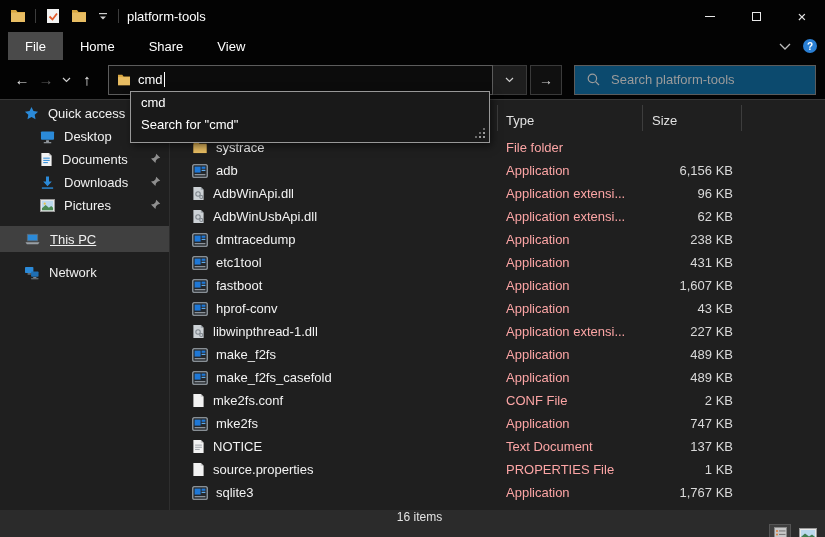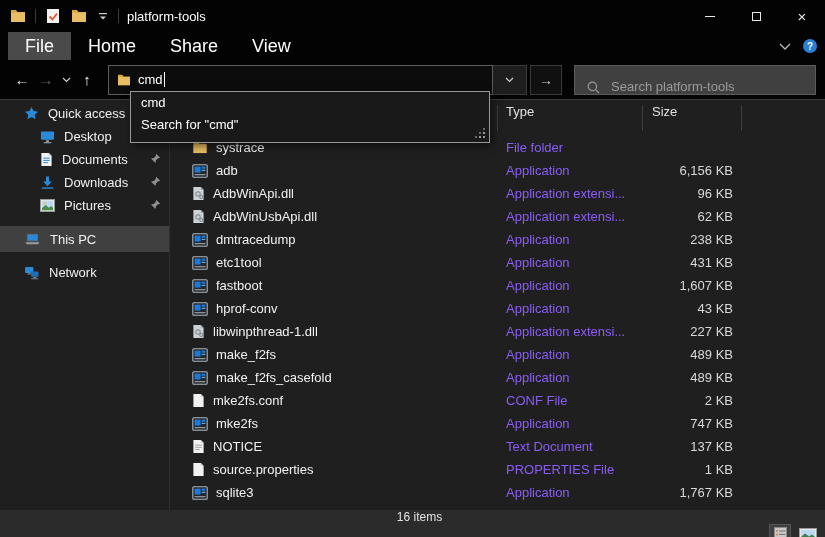--- a/index.html
+++ b/index.html
@@ -15,61 +15,61 @@
   .qat-caret { display:flex; flex-direction:column; align-items:center; width:14px; }
   .win-title { margin-left:8px; color:#ffffff; font-size:13px; }
   .win-controls { margin-left:auto; display:flex; height:32px; }
   .win-btn { width:46px; height:32px; display:flex; align-items:center; justify-content:center; color:#e8e8e8; }
   .min-glyph { width:10px; height:1px; background:#e8e8e8; display:inline-block; }
   .max-glyph { width:9px; height:9px; border:1px solid #e8e8e8; display:inline-block; }
   .close-glyph { font-size:15px; line-height:1; }
 
   
   .menubar { height:28px; display:flex; align-items:stretch; background:#030303; position:relative; }
-  .tab { display:flex; align-items:center; justify-content:center; padding:0 17px; color:#ffffff; font-size:18px; }
+  .tab { display:flex; align-items:center; justify-content:center; padding:0 17px; color:#ffffff; font-size:13px; }
   .tab.active { background:#4a4a4a; margin-left:8px; }
   .menubar-right { margin-left:auto; display:flex; align-items:center; gap:12px; padding-right:8px; }
   .help-circle { width:14px; height:14px; border-radius:50%; background:#2a7fd4; color:#fff;
                  font-size:10px; font-weight:bold; display:flex; align-items:center; justify-content:center; }
 
   
   .navbar { height:40px; display:flex; align-items:center; background:#030303; border-bottom:1px solid #383838; padding-left:10px; }
   .nav-btn { width:24px; height:26px; display:flex; align-items:center; justify-content:center;
              font-size:15px; color:#e8e8e8; }
   .nav-btn.dim { color:#5f5f5f; }
   .nav-btn.small { width:17px; }
   .addr-box { margin-left:9px; display:flex; align-items:center; width:385px; height:30px;
               background:#0c0c0c; border:1px solid #5c5c5c; padding-left:8px; }
   .addr-text { margin-left:7px; color:#ffffff; }
   .caret-bar { display:inline-block; width:1px; height:15px; background:#ffffff; margin-left:1px; vertical-align:middle; }
   .addr-chevron-btn { width:34px; height:30px; background:#1e1e1e; border:1px solid #3a3a3a; border-left:none;
                       display:flex; align-items:center; justify-content:center; }
   .go-btn { margin-left:3px; width:32px; height:30px; border:1px solid #3a3a3a; background:#101010;
             display:flex; align-items:center; justify-content:center; color:#d0d0d0; font-size:14px; }
-  .search-box { margin-left:12px; display:flex; align-items:flex-end; width:242px; height:30px;
-                background:#404040; border:1px solid #5c5c5c; padding-left:12px; gap:11px; }
+  .search-box { margin-left:12px; display:flex; align-items:center; width:242px; height:30px;
+                background:#0c4a6e; border:1px solid #5c5c5c; padding-left:12px; gap:11px; }
   .search-placeholder { color:#9b9b9b; font-size:13px; }
 
   
   .main { display:flex; height:410px; background:#1f1f1f; }
   .sidebar { width:170px; border-right:1px solid #2e2e2e; padding-top:2px; background:#1f1f1f; }
   .side-item { height:23px; display:flex; align-items:center; gap:9px; padding-left:24px; color:#f0f0f0; position:relative; }
   .side-item.child { padding-left:40px; }
-  .side-item.selected { background:#404040; height:26px; }
+  .side-item.selected { background:#404040; height:26px;text-decoration:underline; }
   .side-item .pin { position:absolute; right:8px; top:5px; }
   .side-gap { height:9px; }
 
   .content { flex:1; position:relative; background:#1f1f1f; }
   .col-headers { height:36px; position:relative; color:#e2e2e2; }
   .col-sep { position:absolute; top:5px; width:1px; height:26px; background:#3d3d3d; }
-  .col-label { position:absolute; top:4px; font-size:13px;text-align:center; }
+  .col-label { position:absolute; top:13px; font-size:13px;text-align:center; }
   .rows { }
   .frow { height:23px; display:grid; grid-template-columns:327px 145px 99px 1fr; align-items:center; }
   .fname { display:flex; align-items:center; gap:8px; padding-left:22px; overflow:hidden; white-space:nowrap; color:#f2f2f2; }
-  .ftype { padding-left:9px; color:#8b5cf6; white-space:nowrap; overflow:hidden; }
+  .ftype { padding-left:9px; color:#fca5a5; white-space:nowrap; overflow:hidden; }
   .fsize { text-align:right; padding-right:8px; color:#d9d9d9; white-space:nowrap; }
 
   
   .statusbar { height:27px; background:#2b2b2b; display:flex; align-items:center; padding-left:14px;flex-direction:column; }
   .status-sep { width:1px; height:14px; background:#5a5a5a; margin-left:12px; }
   .status-right { margin-left:auto; display:flex; align-items:center; gap:6px; padding-right:6px; }
   .view-btn { width:22px; height:21px; display:flex; align-items:center; justify-content:center; }
   .view-btn.selected { background:#3f3f3f; border:1px solid #555; }
 
   

